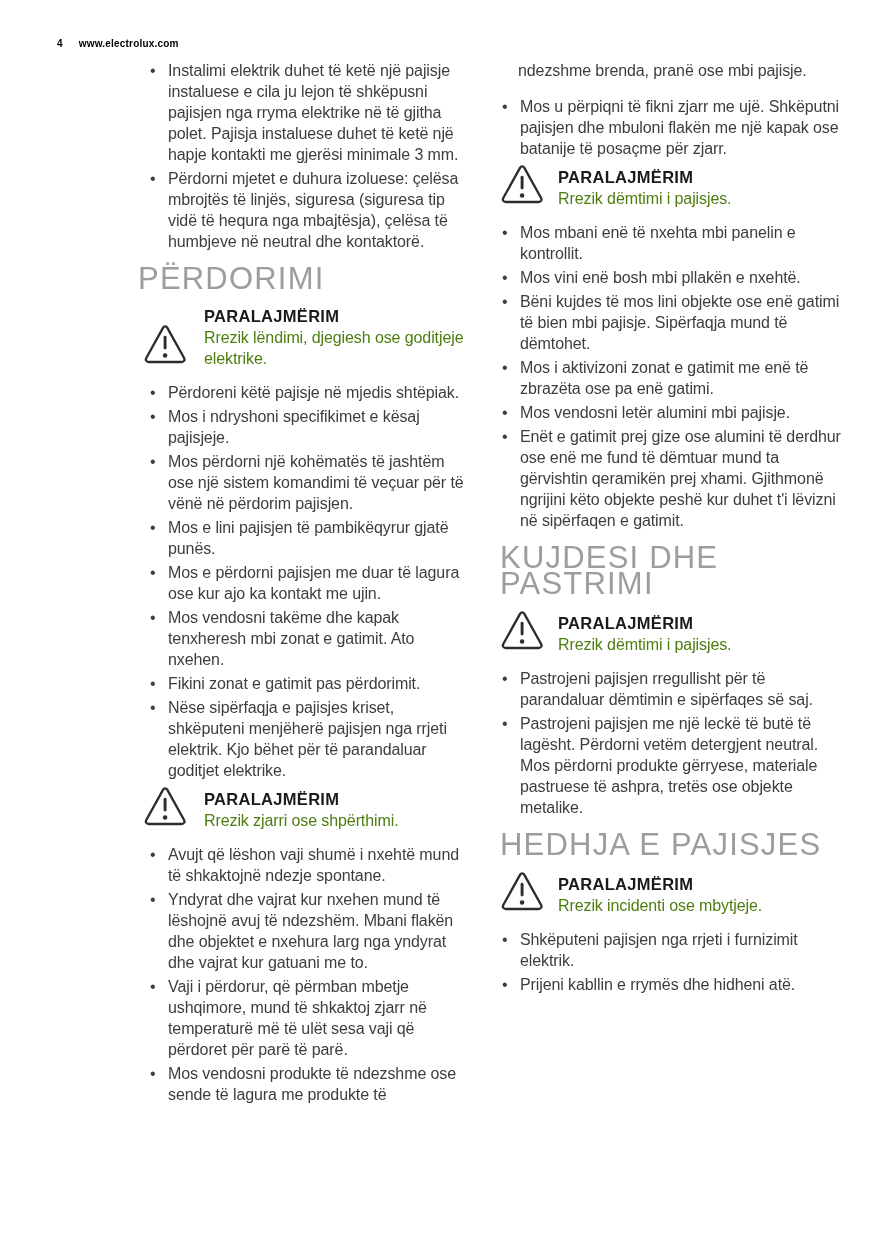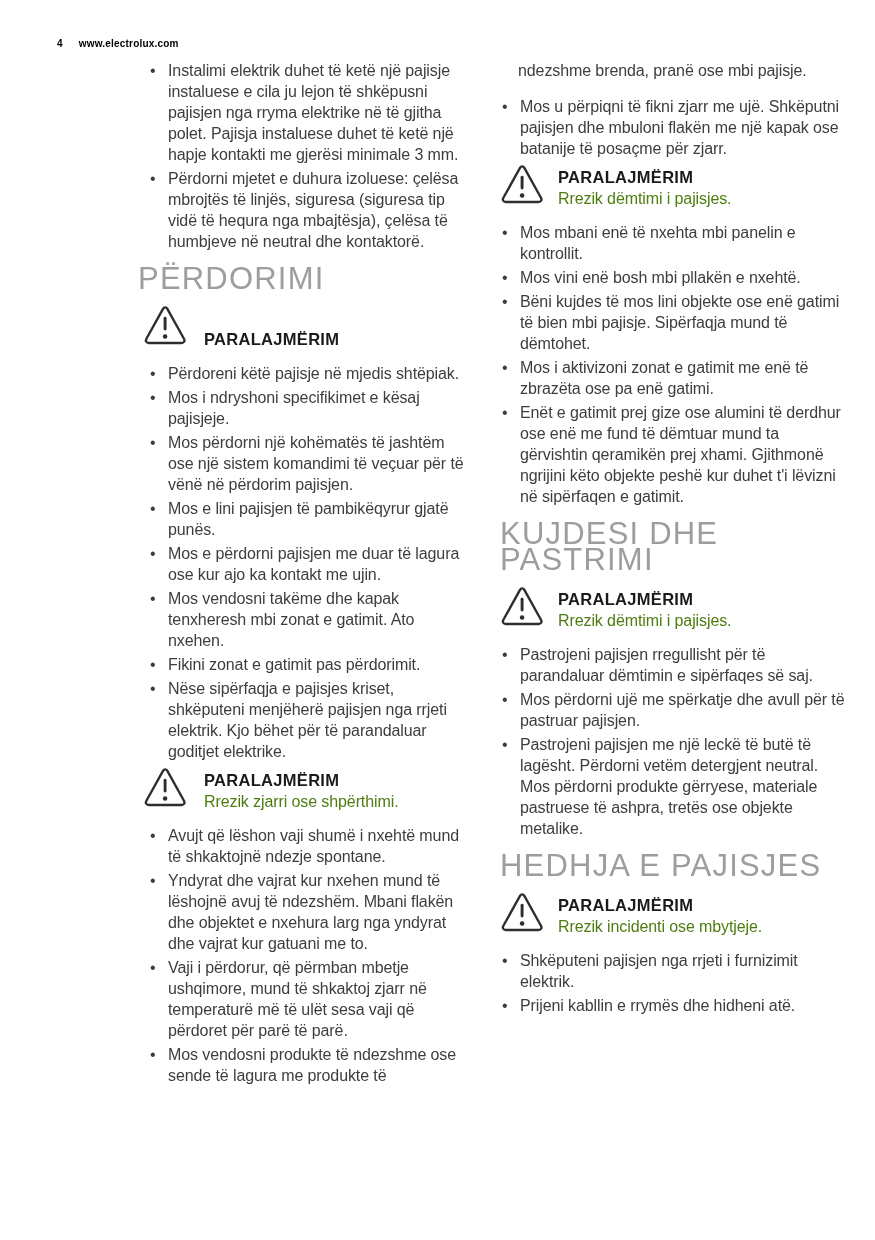--- a/index.html
+++ b/index.html
@@ -76,20 +76,21 @@
   <div class="warning">
     <span class="warning-icon">
       <svg viewBox="0 0 48 44" width="44" height="40" aria-hidden="true">
         <path d="M21.8 4.2 L3.4 37.4 c-1.2 2.2 0.2 4.4 2.7 4.4 l36.2 0 c2.5 0 3.9 -2.2 2.7 -4.4 L26.6 4.2 c-1.2 -2.2 -3.6 -2.2 -4.8 0 Z" fill="none" stroke="#2d2d2d" stroke-width="2.6" stroke-linejoin="round"></path>
         <rect x="22.5" y="13" width="3.2" height="15" rx="1.6" fill="#2d2d2d"></rect>
         <circle cx="24.1" cy="34.6" r="2.5" fill="#2d2d2d"></circle>
       </svg>
     </span>
     <div>
       <div class="warning-label">PARALAJMËRIM</div>
+      <div class="warning-text">Rrezik lëndimi, djegiesh ose goditjeje elektrike.</div>
     </div>
   </div>
 
   <ul class="bullets">
     <li class="bullet">Përdoreni këtë pajisje në mjedis shtëpiak.</li>
     <li class="bullet">Mos i ndryshoni specifikimet e kësaj pajisjeje.</li>
     <li class="bullet">Mos përdorni një kohëmatës të jashtëm ose një sistem komandimi të veçuar për të vënë në përdorim pajisjen.</li>
     <li class="bullet">Mos e lini pajisjen të pambikëqyrur gjatë punës.</li>
     <li class="bullet">Mos e përdorni pajisjen me duar të lagura ose kur ajo ka kontakt me ujin.</li>
     <li class="bullet">Mos vendosni takëme dhe kapak tenxheresh mbi zonat e gatimit. Ato nxehen.</li>
@@ -140,20 +141,21 @@
       <div class="warning-label">PARALAJMËRIM</div>
       <div class="warning-text">Rrezik dëmtimi i pajisjes.</div>
     </div>
   </div>
 
   <ul class="bullets">
     <li class="bullet">Mos mbani enë të nxehta mbi panelin e kontrollit.</li>
     <li class="bullet">Mos vini enë bosh mbi pllakën e nxehtë.</li>
     <li class="bullet">Bëni kujdes të mos lini objekte ose enë gatimi të bien mbi pajisje. Sipërfaqja mund të dëmtohet.</li>
     <li class="bullet">Mos i aktivizoni zonat e gatimit me enë të zbrazëta ose pa enë gatimi.</li>
+    <li class="bullet">Mos vendosni letër alumini mbi pajisje.</li>
     <li class="bullet">Enët e gatimit prej gize ose alumini të derdhur ose enë me fund të dëmtuar mund ta gërvishtin qeramikën prej xhami. Gjithmonë ngrijini këto objekte peshë kur duhet t'i lëvizni në sipërfaqen e gatimit.</li>
   </ul>
 
   <div class="section-heading">KUJDESI DHE PASTRIMI</div>
 
   <div class="warning">
     <span class="warning-icon">
       <svg viewBox="0 0 48 44" width="44" height="40" aria-hidden="true">
         <path d="M21.8 4.2 L3.4 37.4 c-1.2 2.2 0.2 4.4 2.7 4.4 l36.2 0 c2.5 0 3.9 -2.2 2.7 -4.4 L26.6 4.2 c-1.2 -2.2 -3.6 -2.2 -4.8 0 Z" fill="none" stroke="#2d2d2d" stroke-width="2.6" stroke-linejoin="round"></path>
         <rect x="22.5" y="13" width="3.2" height="15" rx="1.6" fill="#2d2d2d"></rect>
@@ -161,21 +163,20 @@
       </svg>
     </span>
     <div>
       <div class="warning-label">PARALAJMËRIM</div>
       <div class="warning-text">Rrezik dëmtimi i pajisjes.</div>
     </div>
   </div>
 
   <ul class="bullets">
     <li class="bullet">Pastrojeni pajisjen rregullisht për të parandaluar dëmtimin e sipërfaqes së saj.</li>
-    <li class="bullet">Mos përdorni ujë me spërkatje dhe avull për të pastruar pajisjen.</li>
     <li class="bullet">Pastrojeni pajisjen me një leckë të butë të lagësht. Përdorni vetëm detergjent neutral. Mos përdorni produkte gërryese, materiale pastruese të ashpra, tretës ose objekte metalike.</li>
   </ul>
 
   <div class="section-heading">HEDHJA E PAJISJES</div>
 
   <div class="warning">
     <span class="warning-icon">
       <svg viewBox="0 0 48 44" width="44" height="40" aria-hidden="true">
         <path d="M21.8 4.2 L3.4 37.4 c-1.2 2.2 0.2 4.4 2.7 4.4 l36.2 0 c2.5 0 3.9 -2.2 2.7 -4.4 L26.6 4.2 c-1.2 -2.2 -3.6 -2.2 -4.8 0 Z" fill="none" stroke="#2d2d2d" stroke-width="2.6" stroke-linejoin="round"></path>
         <rect x="22.5" y="13" width="3.2" height="15" rx="1.6" fill="#2d2d2d"></rect>

